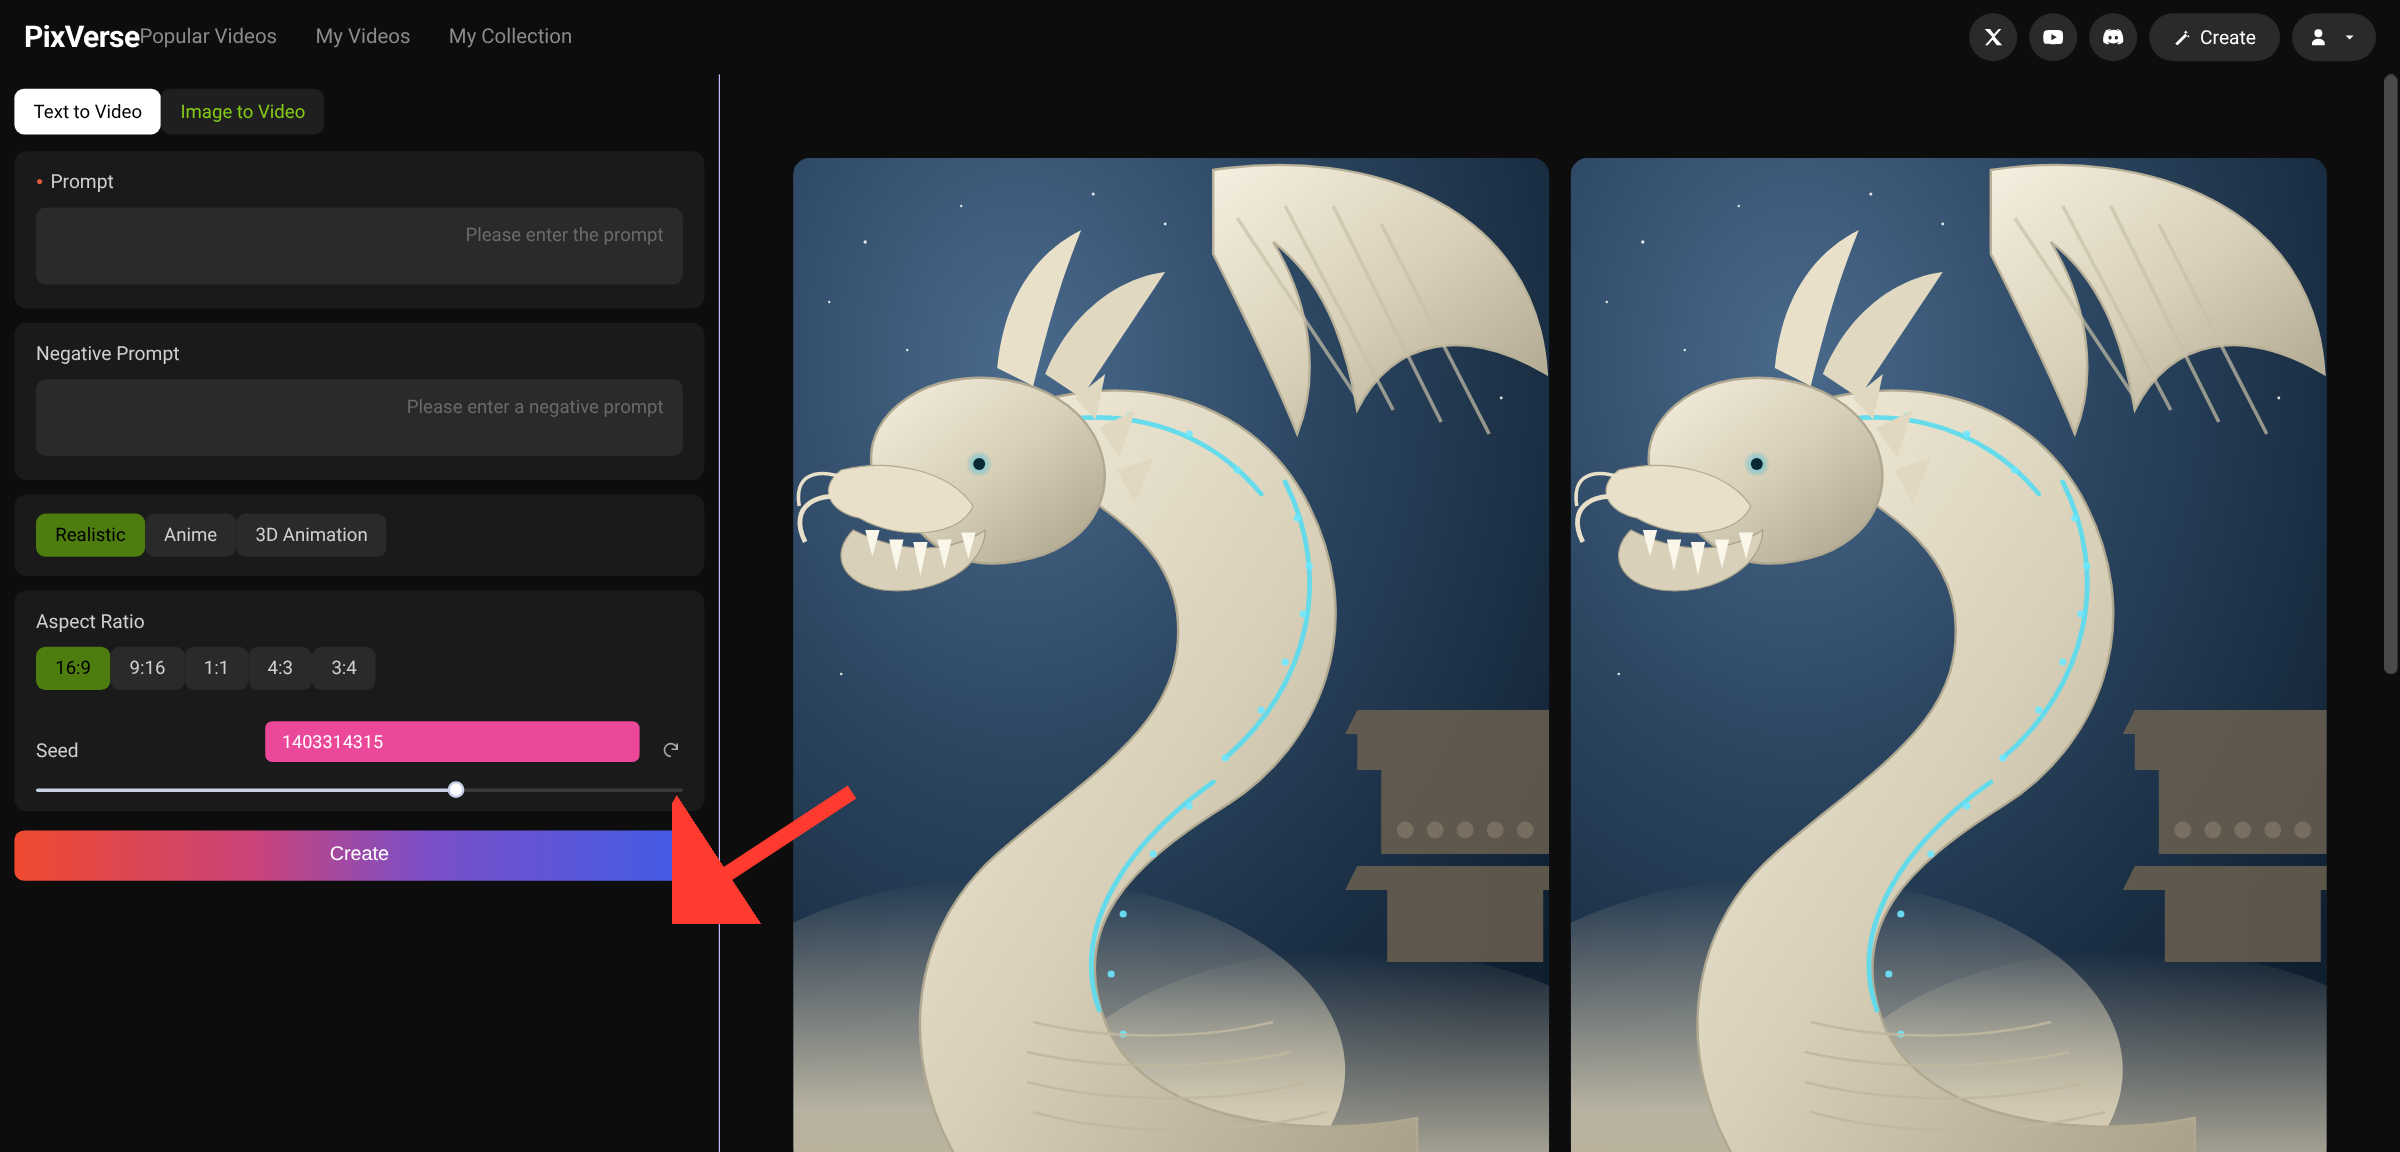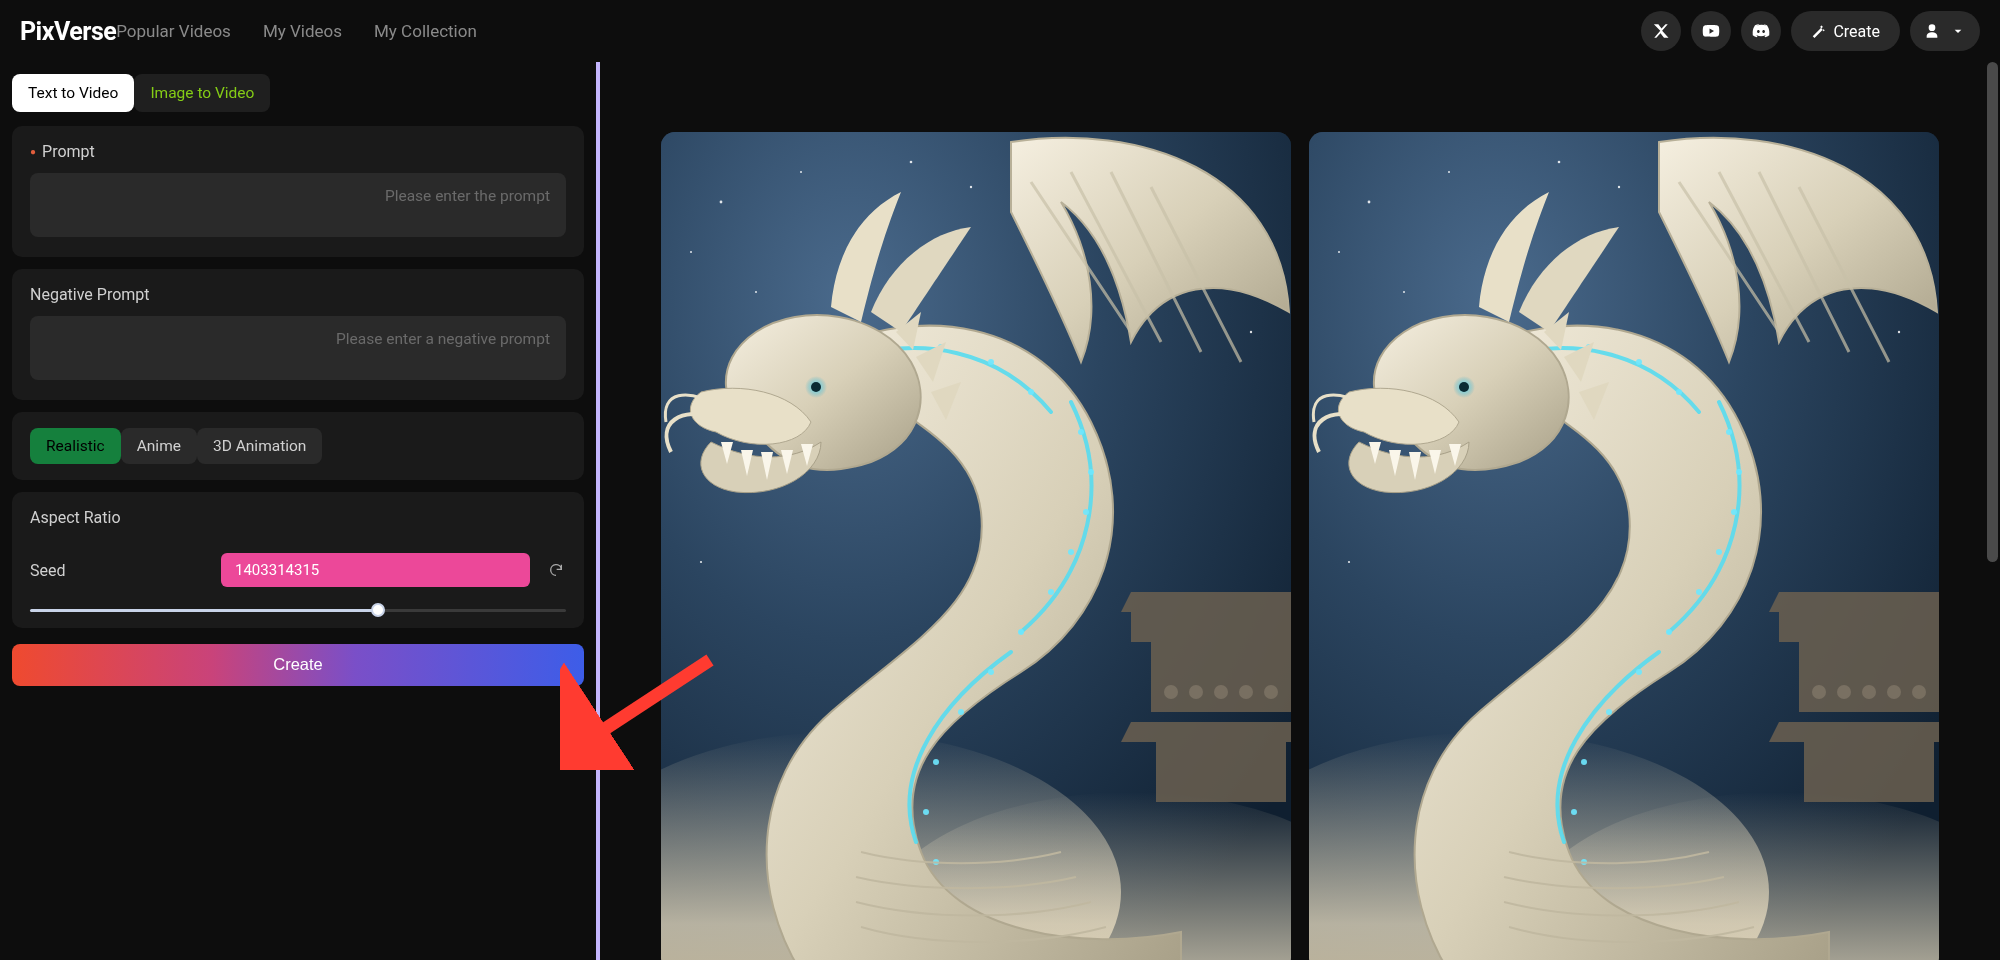--- a/index.html
+++ b/index.html
@@ -40,21 +40,21 @@
 }
 .create-btn-top svg { width: 14px; height: 14px; fill: #fff; }
 .user-dd {
   height: 40px; padding: 0 14px; border-radius: 20px; background: #2a2a2a;
   display: flex; align-items: center; gap: 10px; cursor: pointer;
 }
 .user-dd svg { width: 16px; height: 16px; fill: #fff; }
 .main { display: flex; height: calc(100% - 62px); }
 .sidebar {
   width: 600px; background: #0d0d0d; padding: 12px; overflow-y: auto;
-  border-right: 4px solid #c4b5fd;
+  border-right: 1px solid #c4b5fd;
 }
 .tabs { display: flex; gap: 0; margin-bottom: 14px; }
 .tab {
   padding: 10px 16px; font-size: 15.5px; border-radius: 8px; cursor: pointer;
   background: #1f1f1f; color: #84cc16;
 }
 .tab.active { background: #fff; color: #000; }
 .panel {
   background: #1a1a1a; border-radius: 10px; padding: 16px 18px; margin-bottom: 12px;
 }
@@ -63,22 +63,22 @@
 .textarea {
   width: 100%; min-height: 58px; background: #2a2a2a; border: none; border-radius: 8px;
   padding: 14px 16px; color: #fff; font-size: 15.5px; font-family: inherit; resize: none; text-align: right;
 }
 .textarea::placeholder { color: #6a6a6a; }
 .pills { display: flex; gap: 0; }
 .pill {
   padding: 9px 16px; font-size: 15.5px; background: #2a2a2a; color: #d0d0d0; cursor: pointer;
   border-radius: 8px;
 }
-.pill.active { background: #15803d; color: #000; }
-.seed-row { display: flex; align-items: center; gap: 16px; }
+.pill.active { background: #4d7c0f; color: #000; }
+.seed-row { display: flex; align-items: flex-end; gap: 16px; }
 .seed-label { font-size: 16px; color: #d0d0d0; flex: 0 0 auto; width: 175px; }
 .seed-input {
   flex: 1; background: #ec4899; border: none; border-radius: 6px; padding: 8px 14px;
   color: #fff; font-size: 15px; font-family: inherit;
 }
 .refresh-icon { width: 20px; height: 20px; cursor: pointer; display: flex; align-items: center; justify-content: center; }
 .refresh-icon svg { width: 16px; height: 16px; stroke: #aaa; fill: none; stroke-width: 2; }
 .slider-wrap { margin-top: 22px; position: relative; }
 .slider-track {
   width: 100%; height: 2.5px; background: linear-gradient(to right, #c8d3e8 0%, #c8d3e8 65%, #3a3a3a 65%, #3a3a3a 100%);
@@ -178,20 +178,27 @@
     <div class="panel">
       <div class="pills">
         <div class="pill active">Realistic</div>
         <div class="pill">Anime</div>
         <div class="pill">3D Animation</div>
       </div>
     </div>
 
     <div class="panel">
       <div class="panel-label">Aspect Ratio</div>
+      <div class="pills">
+        <div class="pill active">16:9</div>
+        <div class="pill">9:16</div>
+        <div class="pill">1:1</div>
+        <div class="pill">4:3</div>
+        <div class="pill">3:4</div>
+      </div>
 
       <div class="seed-row" style="margin-top:26px">
         <div class="seed-label">Seed</div>
         <input class="seed-input" value="1403314315" style="">
         <div class="refresh-icon">
           <svg viewBox="0 0 24 24">
               <path d="M20 11A8 8 0 1 0 12 20M20 4v7h-7"></path>
             </svg>
         </div>
       </div>

